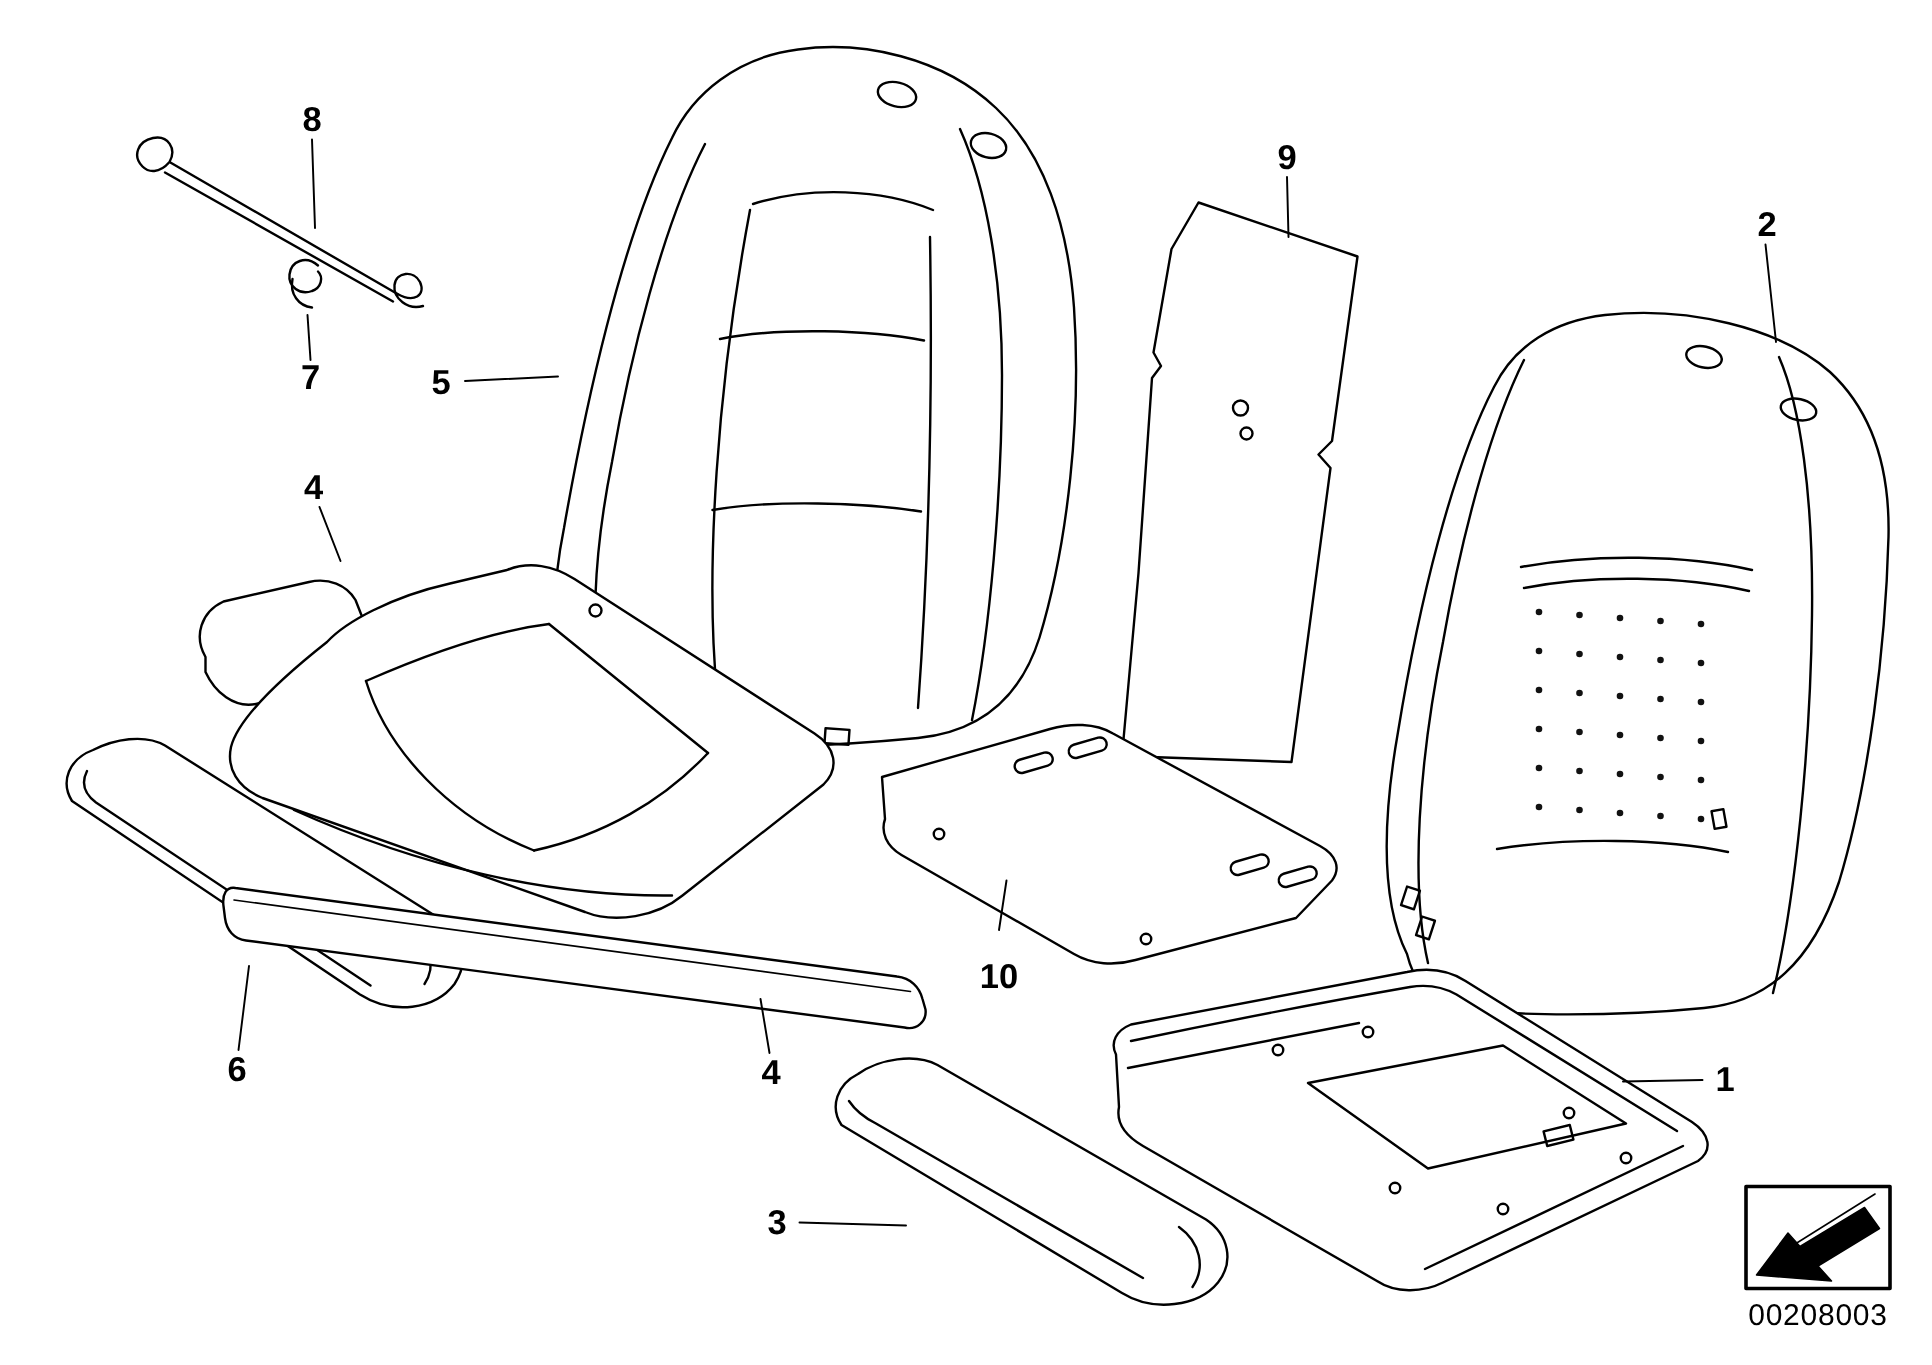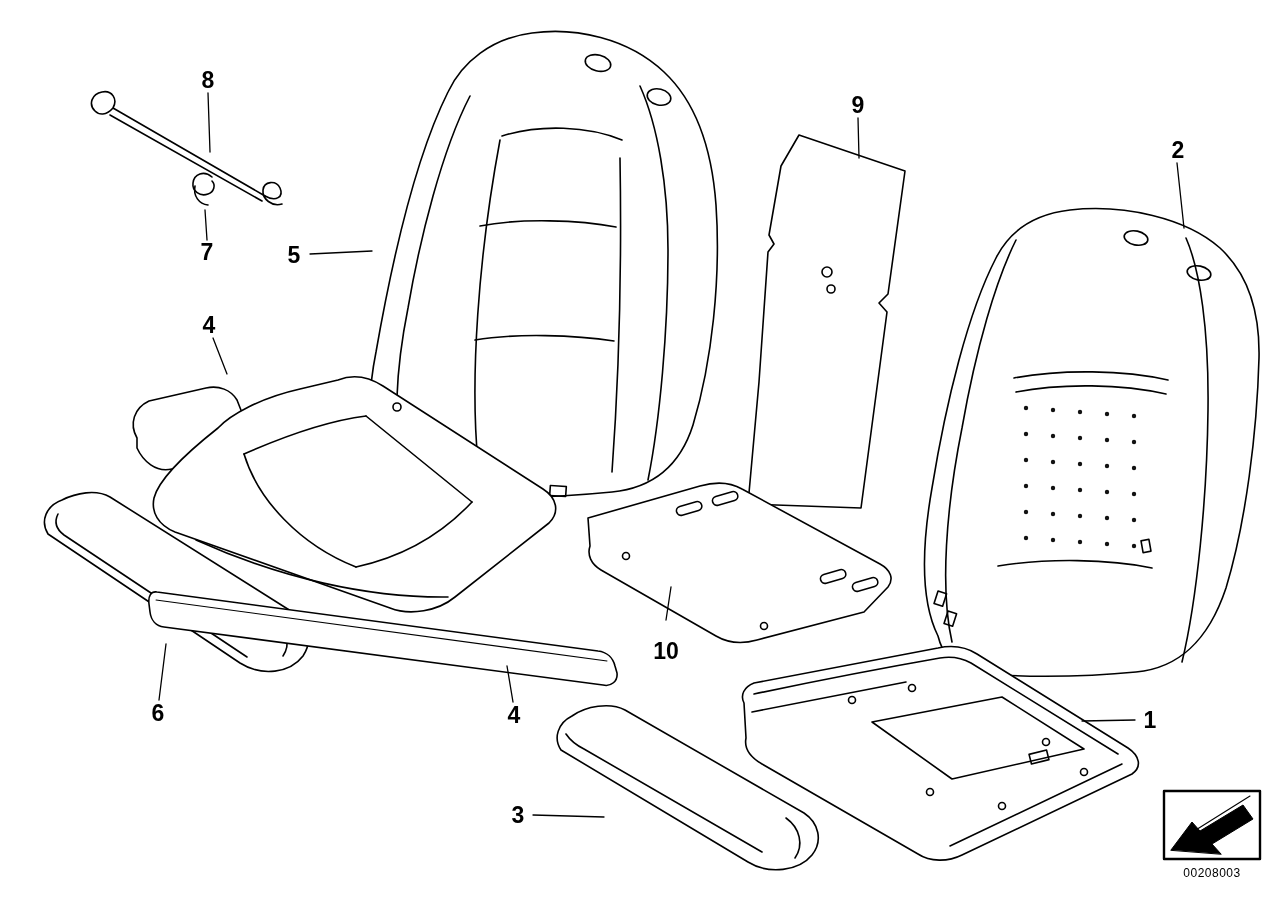--- a/index.html
+++ b/index.html
@@ -34,21 +34,21 @@
     line-height: 1;
     cursor: pointer;
     user-select: none;
   }
   .diagram-code {
     position: absolute;
     left: 1160px;
     top: 866px;
     width: 104px;
     text-align: center;
-    font-size: 12px;
+    font-size: 20px;
     color: #000000;
     letter-spacing: 0.5px;
   }
 </style>
 </head>
 <body>
 
 <div class="stage">
 
   <svg class="art" width="1288" height="910" viewBox="0 0 1288 910">

